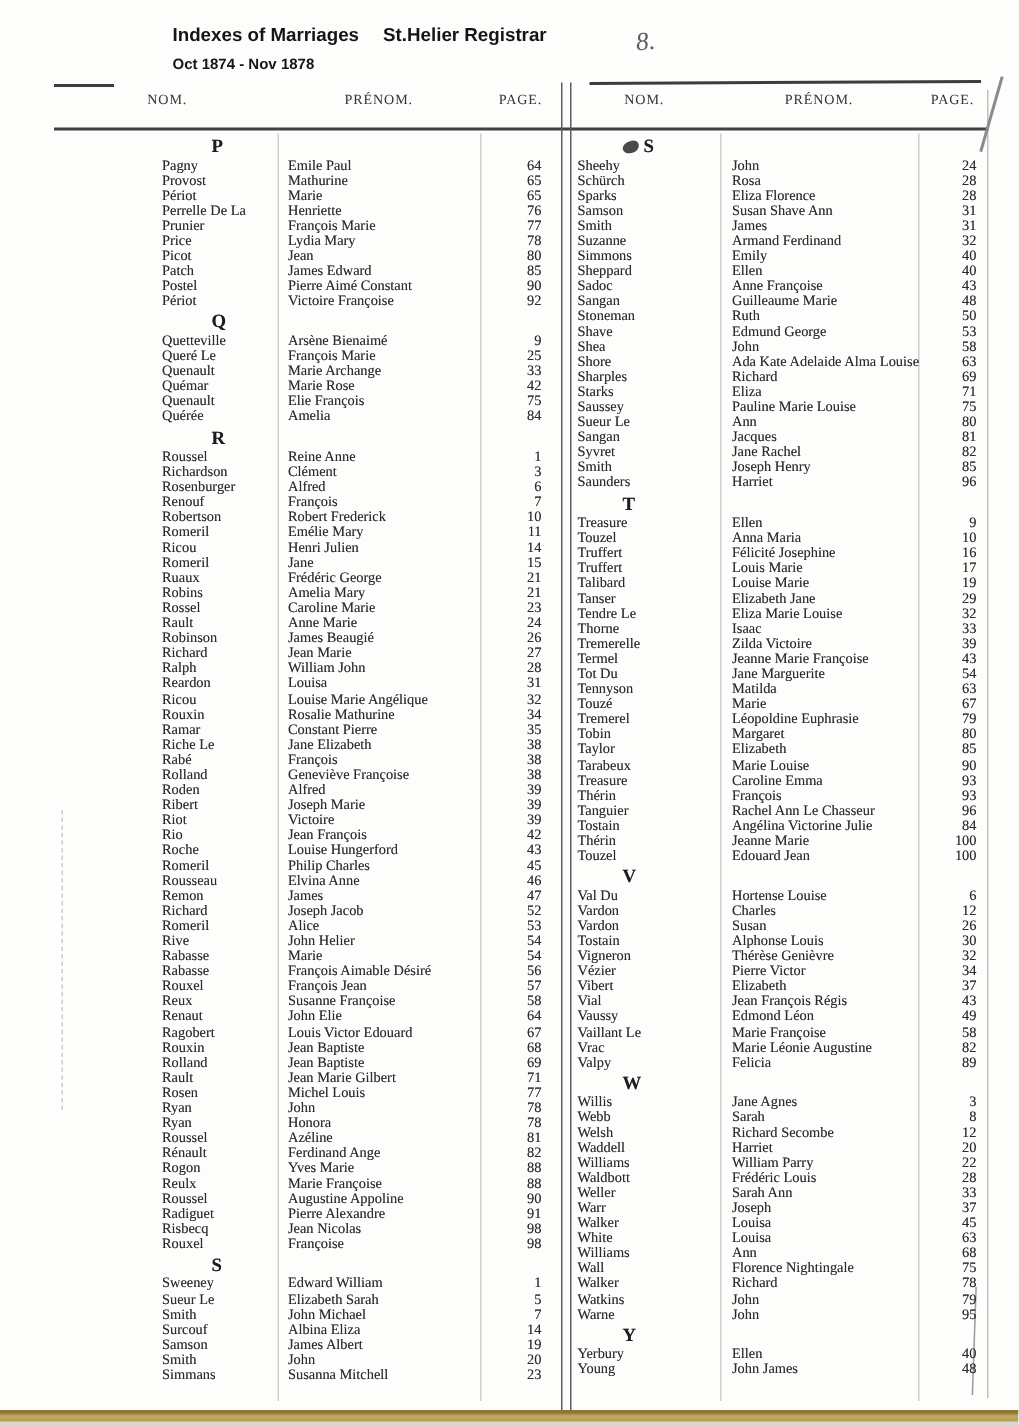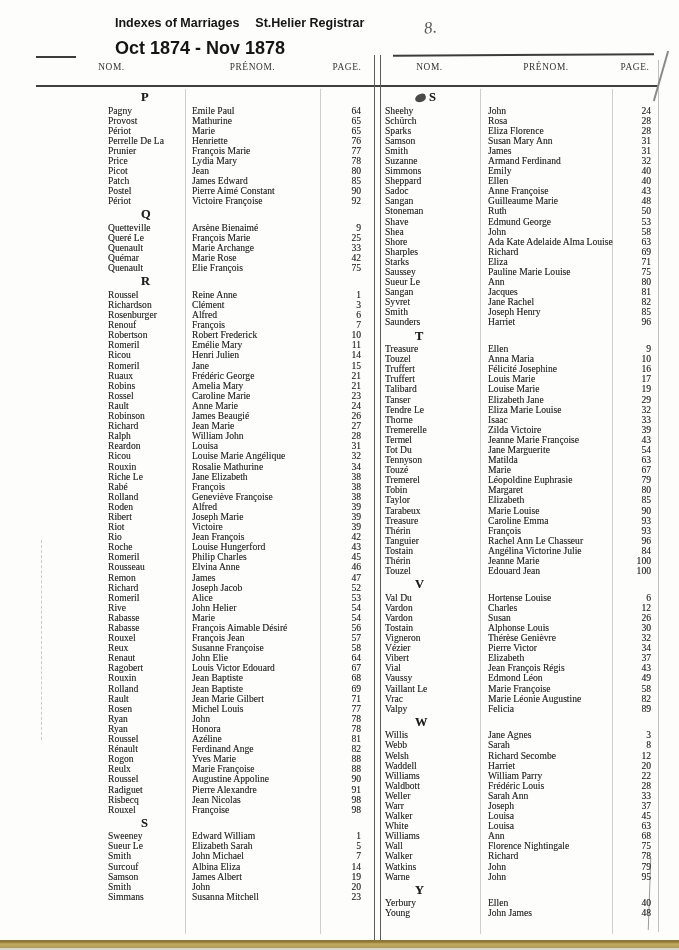--- a/index.html
+++ b/index.html
@@ -15,21 +15,21 @@
   
   .doc-title{
     position:absolute;left:115px;top:16px;
     font-family:"Liberation Sans","DejaVu Sans",sans-serif;
     font-weight:bold;font-size:12.5px;color:#151515;white-space:nowrap;
   }
   .doc-title .t2{margin-left:16px;}
   .doc-subtitle{
     position:absolute;left:115px;top:38px;
     font-family:"Liberation Sans","DejaVu Sans",sans-serif;
-    font-weight:bold;font-size:18px;color:#151515;text-align:center;
+    font-weight:bold;font-size:10px;color:#151515;text-align:center;
   }
   .hand-number{
     position:absolute;left:424px;top:18px;
     font-size:17px;font-style:italic;color:#5a5a5a;
     transform:rotate(-6deg);
   }
   
   .rule{position:absolute;background:#3c3c3c;}
   .rule-top-left{left:36px;top:56px;width:40px;height:2px;}
   .rule-top-right{left:393px;top:54px;width:261px;height:2px;transform:rotate(-0.3deg);}
@@ -182,20 +182,25 @@
       <div class="row">
         <span class="c-nom">Quémar</span>
         <span class="c-prenom">Marie Rose</span>
         <span class="c-page">42</span>
       </div>
       <div class="row">
         <span class="c-nom">Quenault</span>
         <span class="c-prenom">Elie François</span>
         <span class="c-page">75</span>
       </div>
+      <div class="row">
+        <span class="c-nom">Quérée</span>
+        <span class="c-prenom">Amelia</span>
+        <span class="c-page">84</span>
+      </div>
       <div class="section-letter">R</div>
       <div class="row">
         <span class="c-nom">Roussel</span>
         <span class="c-prenom">Reine Anne</span>
         <span class="c-page">1</span>
       </div>
       <div class="row">
         <span class="c-nom">Richardson</span>
         <span class="c-prenom">Clément</span>
         <span class="c-page">3</span>
@@ -274,20 +279,25 @@
         <span class="c-nom">Ricou</span>
         <span class="c-prenom">Louise Marie Angélique</span>
         <span class="c-page">32</span>
       </div>
       <div class="row">
         <span class="c-nom">Rouxin</span>
         <span class="c-prenom">Rosalie Mathurine</span>
         <span class="c-page">34</span>
       </div>
       <div class="row">
+        <span class="c-nom">Ramar</span>
+        <span class="c-prenom">Constant Pierre</span>
+        <span class="c-page">35</span>
+      </div>
+      <div class="row">
         <span class="c-nom">Riche Le</span>
         <span class="c-prenom">Jane Elizabeth</span>
         <span class="c-page">38</span>
       </div>
       <div class="row">
         <span class="c-nom">Rabé</span>
         <span class="c-prenom">François</span>
         <span class="c-page">38</span>
       </div>
       <div class="row">
@@ -499,21 +509,21 @@
         <span class="c-prenom">Rosa</span>
         <span class="c-page">28</span>
       </div>
       <div class="row">
         <span class="c-nom">Sparks</span>
         <span class="c-prenom">Eliza Florence</span>
         <span class="c-page">28</span>
       </div>
       <div class="row">
         <span class="c-nom">Samson</span>
-        <span class="c-prenom">Susan Mary Ann</span>
+        <span class="c-prenom">Susan Shave Ann</span>
         <span class="c-page">31</span>
       </div>
       <div class="row">
         <span class="c-nom">Smith</span>
         <span class="c-prenom">James</span>
         <span class="c-page">31</span>
       </div>
       <div class="row">
         <span class="c-nom">Suzanne</span>
         <span class="c-prenom">Armand Ferdinand</span>

